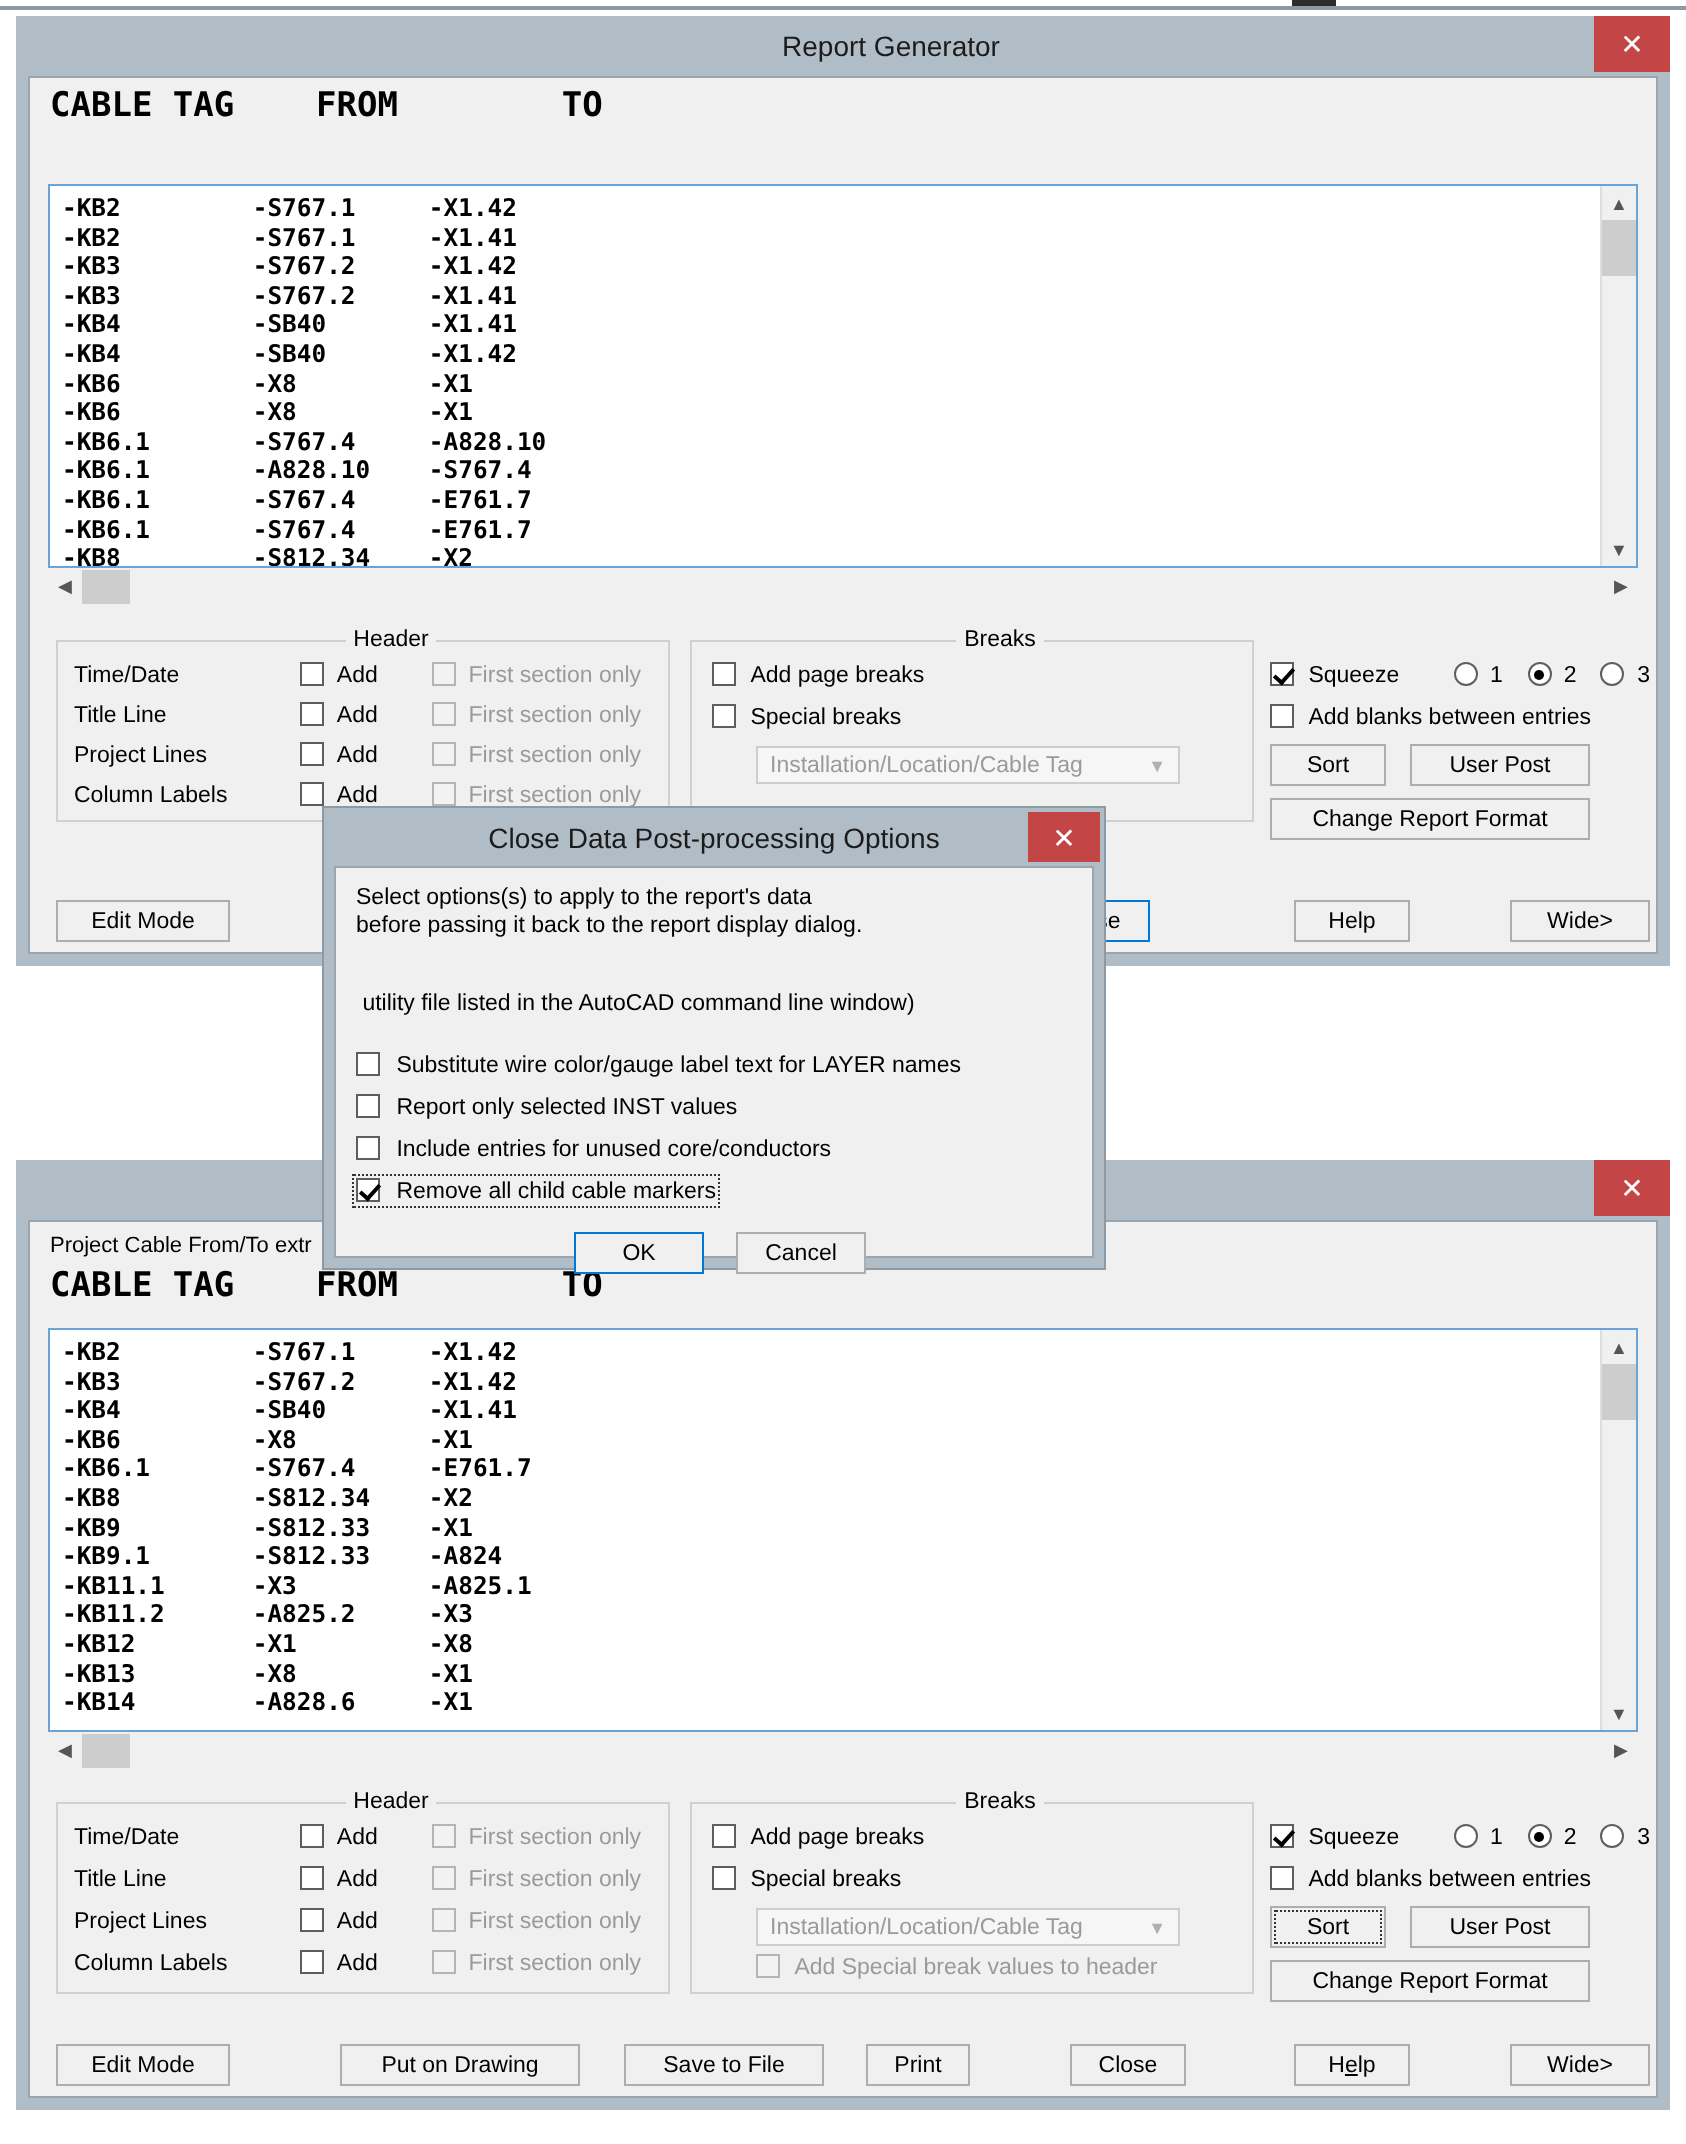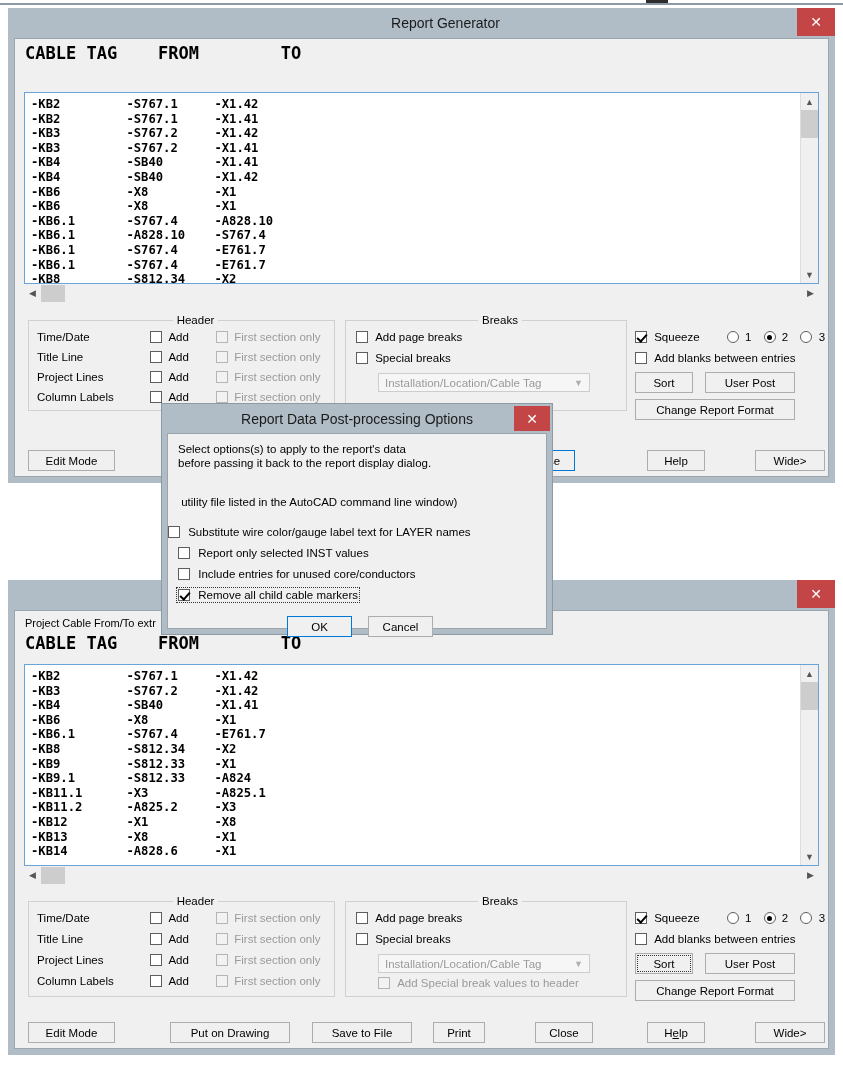--- a/index.html
+++ b/index.html
@@ -294,29 +294,29 @@
     <div class="btn" style="left:520px;top:411px;width:58px;height:21px;">Close</div>
     <div class="btn" style="left:632px;top:411px;width:58px;height:21px;">
       <span><span>H</span><u>e</u><span>lp</span></span>
     </div>
     <div class="btn" style="left:740px;top:411px;width:70px;height:21px;">Wide&gt;</div>
   </div>
 </div>
 
 <div class="modal" style="left:161px;top:403px;width:392px;height:232px;">
   <div class="titlebar">
-    <span class="ttl">Report Data Post-processing Options</span>
+    <span class="ttl">Close Data Post-processing Options</span>
     <div class="closebtn" style="right:2px;top:2px;width:36px;height:25px;">✕</div>
   </div>
   <div class="mbody">
     <div class="mtxt" style="left:10px;top:8px;">Select options(s) to apply to the report's data</div>
     <div class="mtxt" style="left:10px;top:22px;">before passing it back to the report display dialog.</div>
     <div class="mtxt" style="left:10px;top:61px;"> utility file listed in the AutoCAD command line window)</div>
 
-    <div class="row" style="left:0;top:92px;">
+    <div class="row" style="left:10px;top:92px;">
       <span class="cbx"></span>
       <span style="margin-left:5px;">Substitute wire color/gauge label text for LAYER names</span>
     </div>
     <div class="row" style="left:10px;top:113px;">
       <span class="cbx"></span>
       <span style="margin-left:5px;">Report only selected INST values</span>
     </div>
     <div class="row" style="left:10px;top:134px;">
       <span class="cbx"></span>
       <span style="margin-left:5px;">Include entries for unused core/conductors</span>

